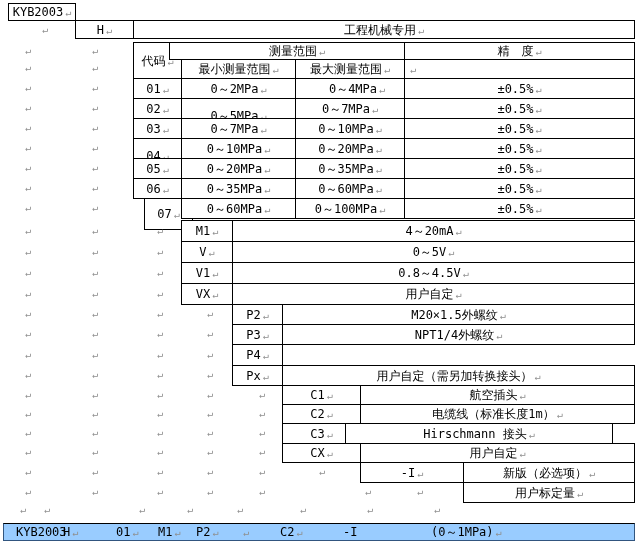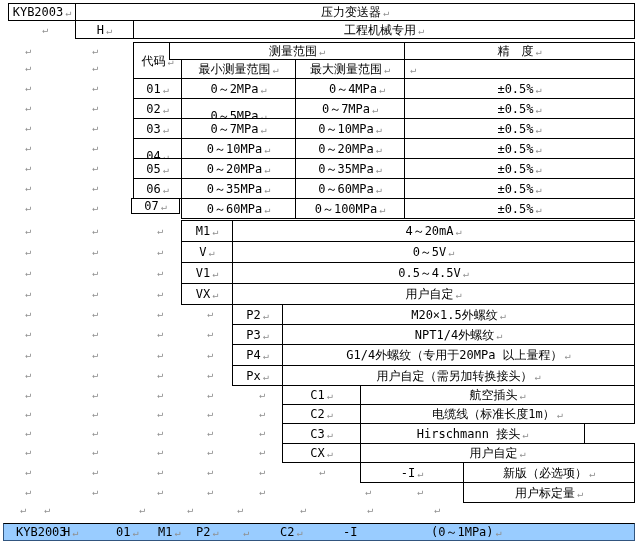--- a/index.html
+++ b/index.html
@@ -24,23 +24,20 @@
   .selitem{position:absolute;top:50%;transform:translateY(-50%);line-height:1;white-space:nowrap;}
 </style>
 </head>
 <body>
 
 <div id="page">
 
   <div class="c" style="left:8px;top:3px;width:68px;height:18px">
     <span class="wp">KYB2003</span>
   </div>
-  <div class="c" style="left:75px;top:3px;width:560px;height:18px">
-    <span class="wp">压力变送器</span>
-  </div>
 
   <div class="c" style="left:75px;top:20px;width:59px;height:19px">
     <span class="wp">H</span>
   </div>
   <div class="c" style="left:133px;top:20px;width:502px;height:19px">
     <span class="wp">工程机械专用</span>
   </div>
 
   <div class="c" style="left:133px;top:42px;width:49px;height:37px">
     <span class="wp">代码</span>
@@ -132,21 +129,21 @@
   <div class="c" style="left:181px;top:178px;width:115px;height:21px">
       <span class="wp">0～35MPa</span>
     </div>
   <div class="c" style="left:295px;top:178px;width:110px;height:21px">
       <span class="wp">0～60MPa</span>
     </div>
   <div class="c" style="left:404px;top:178px;width:231px;height:21px">
       <span class="wp">±0.5%</span>
     </div>
 
-  <div class="c" style="left:131px;top:198px;width:49px;height:16px">
+  <div class="c" style="left:144px;top:198px;width:49px;height:32px">
       <span class="wp">07</span>
     </div>
   <div class="c" style="left:181px;top:198px;width:115px;height:21px">
       <span class="wp">0～60MPa</span>
     </div>
   <div class="c" style="left:295px;top:198px;width:110px;height:21px">
       <span class="wp">0～100MPa</span>
     </div>
   <div class="c" style="left:404px;top:198px;width:231px;height:21px">
       <span class="wp">±0.5%</span>
@@ -161,21 +158,21 @@
   <div class="c" style="left:181px;top:241px;width:52px;height:22px">
       <span class="wp">V</span>
     </div>
   <div class="c" style="left:232px;top:241px;width:403px;height:22px">
       <span class="wp">0～5V</span>
     </div>
   <div class="c" style="left:181px;top:262px;width:52px;height:22px">
       <span class="wp">V1</span>
     </div>
   <div class="c" style="left:232px;top:262px;width:403px;height:22px">
-      <span class="wp">0.5～4.5V</span>
+      <span class="wp">0.8～4.5V</span>
     </div>
   <div class="c" style="left:181px;top:283px;width:52px;height:22px">
       <span class="wp">VX</span>
     </div>
   <div class="c" style="left:232px;top:283px;width:403px;height:22px">
       <span class="wp">用户自定</span>
     </div>
 
   <div class="c" style="left:232px;top:304px;width:51px;height:21px">
       <span class="wp">P2</span>
@@ -185,23 +182,20 @@
     </div>
   <div class="c" style="left:232px;top:324px;width:51px;height:21px">
       <span class="wp">P3</span>
     </div>
   <div class="c" style="left:282px;top:324px;width:353px;height:21px">
       <span class="wp">NPT1/4外螺纹</span>
     </div>
   <div class="c" style="left:232px;top:344px;width:51px;height:22px">
       <span class="wp">P4</span>
     </div>
-  <div class="c" style="left:282px;top:344px;width:353px;height:22px">
-      <span class="wp">G1/4外螺纹（专用于20MPa 以上量程）</span>
-    </div>
   <div class="c" style="left:232px;top:365px;width:51px;height:21px">
       <span class="wp">Px</span>
     </div>
   <div class="c" style="left:282px;top:365px;width:353px;height:21px">
       <span class="wp">用户自定（需另加转换接头）</span>
     </div>
 
   <div class="c" style="left:282px;top:385px;width:79px;height:20px">
       <span class="wp">C1</span>
     </div>
@@ -210,21 +204,21 @@
     </div>
   <div class="c" style="left:282px;top:404px;width:79px;height:20px">
       <span class="wp">C2</span>
     </div>
   <div class="c" style="left:360px;top:404px;width:275px;height:20px">
       <span class="wp">电缆线（标准长度1m）</span>
     </div>
   <div class="c" style="left:282px;top:423px;width:79px;height:21px">
       <span class="wp">C3</span>
     </div>
-  <div class="c" style="left:360px;top:423px;width:225px;height:21px">
+  <div class="c" style="left:345px;top:423px;width:268px;height:21px">
       <span class="wp">Hirschmann 接头</span>
     </div>
   <div class="c" style="left:282px;top:443px;width:79px;height:20px">
       <span class="wp">CX</span>
     </div>
   <div class="c" style="left:360px;top:443px;width:275px;height:20px">
       <span class="wp">用户自定</span>
     </div>
 
   <div class="c" style="left:360px;top:462px;width:104px;height:21px">

